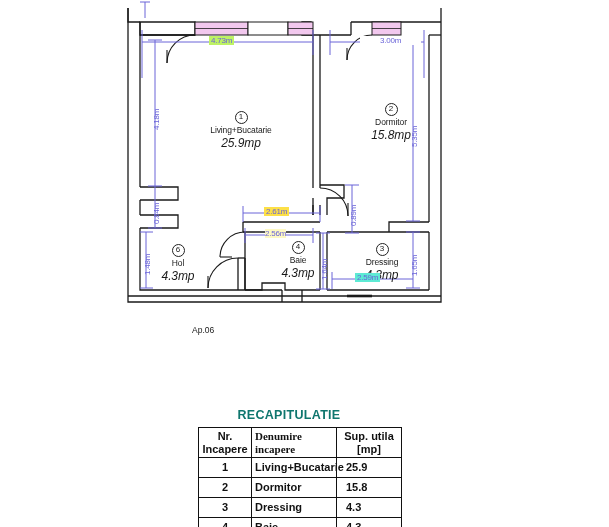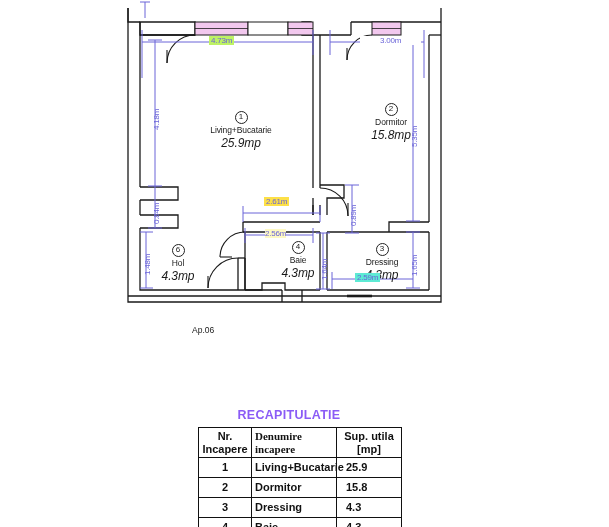--- a/index.html
+++ b/index.html
@@ -85,21 +85,21 @@
   #recap-wrap {
     position: absolute;
     left: 198px;
     top: 408px;
     width: 182px;
   }
   #recap-title {
     text-align: center;
     font-size: 12.5px;
     font-weight: bold;
-    color: #8b5cf6;
+    color: #0f766e;
     letter-spacing: 0.3px;
     margin-bottom: 5px;
     font-family: "Liberation Sans", sans-serif;
   }
   table.recap {
     border-collapse: collapse;
     width: 182px;
     table-layout: fixed;
   }
   table.recap th,
@@ -308,21 +308,21 @@
   <div class="dim-text vert" style="left:152px; top:130px;">4.18m</div>
 
   <div class="dim-text vert" style="left:152px; top:224px;">0.84m</div>
 
   <div class="dim-text vert" style="left:143px; top:275px;">1.48m</div>
 
   <div class="dim-text vert" style="left:410px; top:147px;">5.35m</div>
 
   <div class="dim-text vert" style="left:410px; top:276px;">1.65m</div>
 
-  <div class="dim-text" style="left:264px; top:197px; background:#fde047; padding:0 2px;">2.61m</div>
+  <div class="dim-text" style="left:264px; top:207px; background:#fde047; padding:0 2px;">2.61m</div>
 
   <div class="dim-text" style="left:265px; top:229px; background:#fef9c3; padding:0 0;">2.56m</div>
 
   <div class="dim-text vert" style="left:349px; top:226px;">0.89m</div>
 
   <div class="dim-text vert" style="left:320px; top:280px;">1.64m</div>
 
   <div class="dim-text" style="left:355px; top:273px; background:#5eead4; padding:0 2px;">2.59m</div>
 </div>
 

